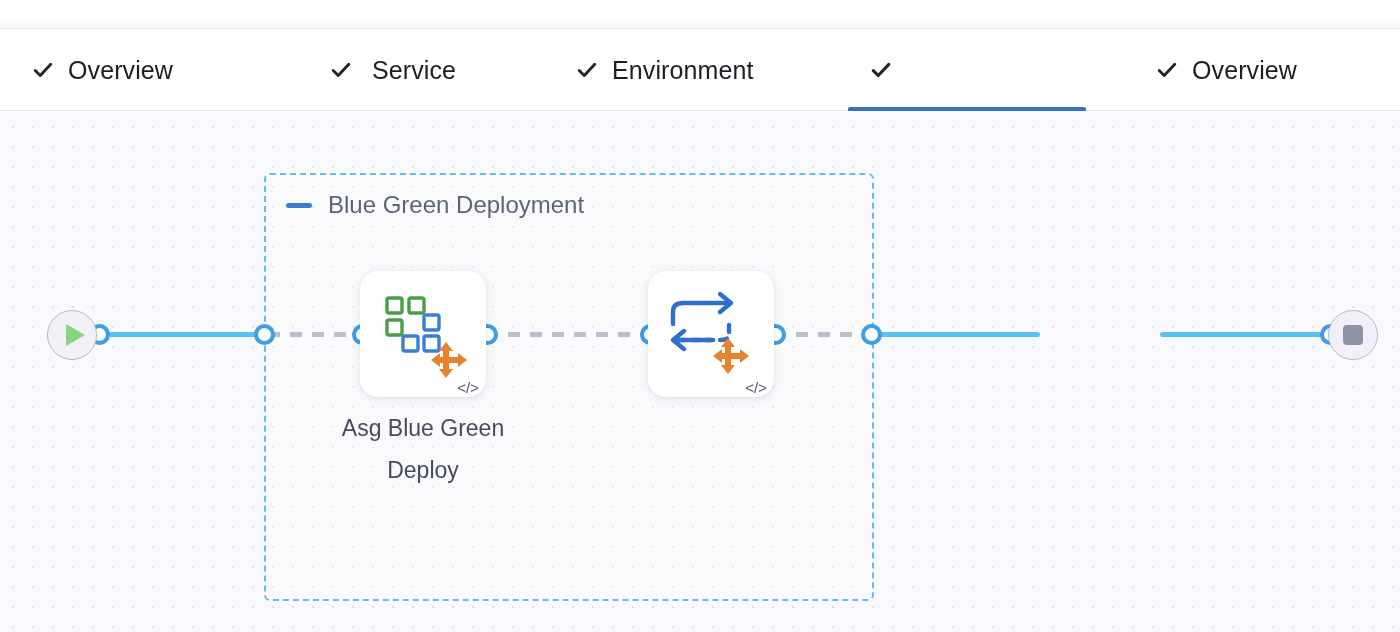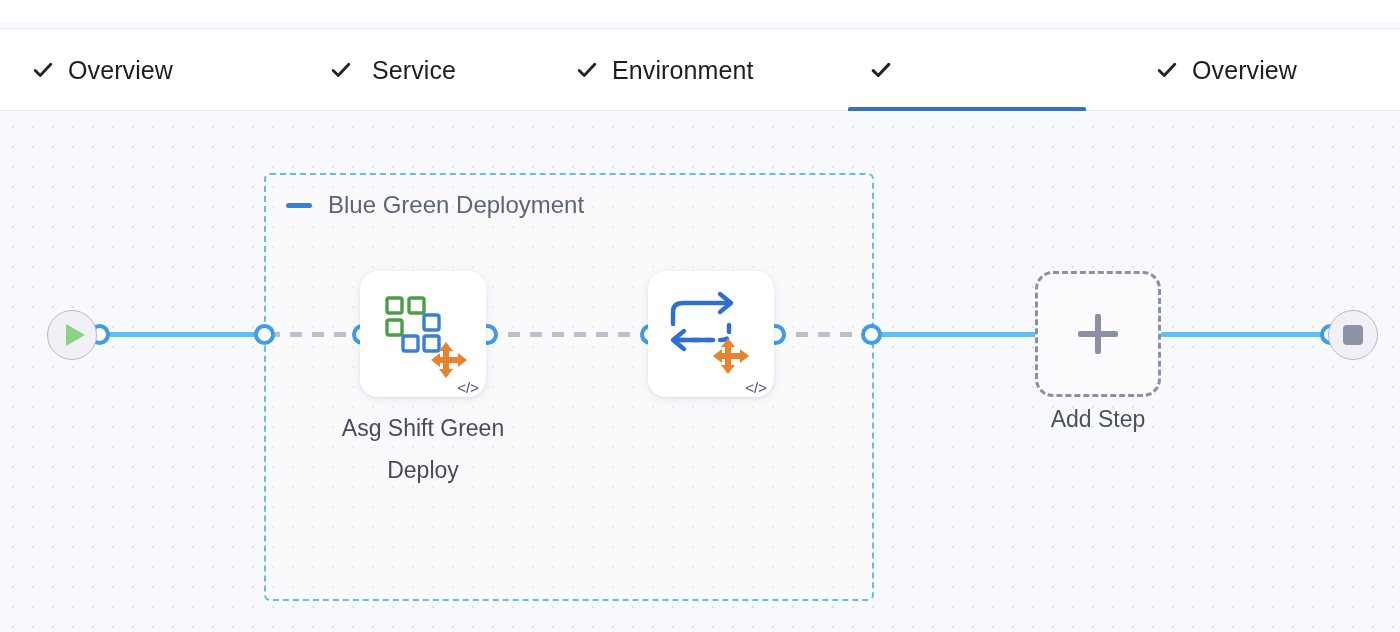--- a/index.html
+++ b/index.html
@@ -354,21 +354,21 @@
 
           <g fill="#e8822c" transform="translate(52,52)">
             <path d="M15 0 L22 9 L18 9 L18 21 L12 21 L12 9 L8 9 Z"></path>
             <path d="M15 36 L8 27 L12 27 L12 15 L18 15 L18 27 L22 27 Z"></path>
             <path d="M0 18 L9 11 L9 15 L21 15 L21 21 L9 21 L9 25 Z"></path>
             <path d="M36 18 L27 25 L27 21 L15 21 L15 15 L27 15 L27 11 Z"></path>
           </g>
         </svg>
         <span class="code-glyph">&lt;/&gt;</span>
       </div>
-      <div class="step-label">Asg Shift Green Deploy</div>
+      <div class="step-label">Asg Blue Green Deploy</div>
     </div>
 
     <div class="step" style="left:648px; top:160px;">
       <div class="step-card">
         <svg class="step-icon" width="88" height="88" viewBox="0 0 88 88">
 
           <path d="M6 34 L6 22 Q6 13 16 13 L62 13" fill="none" stroke="#2f6fd0" stroke-width="4.4" stroke-linecap="round" stroke-linejoin="round"></path>
           <path d="M53 4 L64 13 L53 22" fill="none" stroke="#2f6fd0" stroke-width="4.4" stroke-linecap="round" stroke-linejoin="round"></path>
           <path d="M62 35 L62 44 Q62 50 54 50 L8 50" fill="none" stroke="#2f6fd0" stroke-width="4.4" stroke-linecap="round" stroke-linejoin="round" stroke-dasharray="7 7"></path>
           <path d="M17 41 L6 50 L17 59" fill="none" stroke="#2f6fd0" stroke-width="4.4" stroke-linecap="round" stroke-linejoin="round"></path>
@@ -378,26 +378,19 @@
             <path d="M15 0 L22 9 L18 9 L18 21 L12 21 L12 9 L8 9 Z"></path>
             <path d="M15 36 L8 27 L12 27 L12 15 L18 15 L18 27 L22 27 Z"></path>
             <path d="M0 18 L9 11 L9 15 L21 15 L21 21 L9 21 L9 25 Z"></path>
             <path d="M36 18 L27 25 L27 21 L15 21 L15 15 L27 15 L27 11 Z"></path>
           </g>
         </svg>
         <span class="code-glyph">&lt;/&gt;</span>
       </div>
     </div>
 
-    <div class="addstep" style="left:1035px; top:160px;">
-      <div class="addstep-box">
-        <span class="plus-h"></span>
-        <span class="plus-v"></span>
-      </div>
-      <div class="addstep-label">Add Step</div>
-    </div>
 
     <div class="terminal" style="left:1328px; top:199px;">
       <span class="stop-sq"></span>
     </div>
 
   </div>
 </div>
 
 </body></html>

